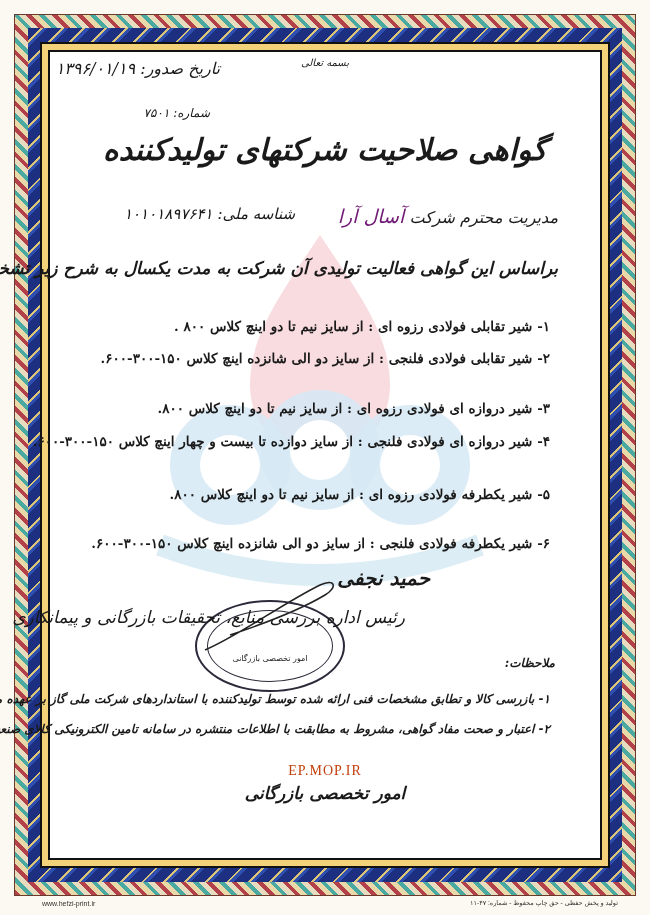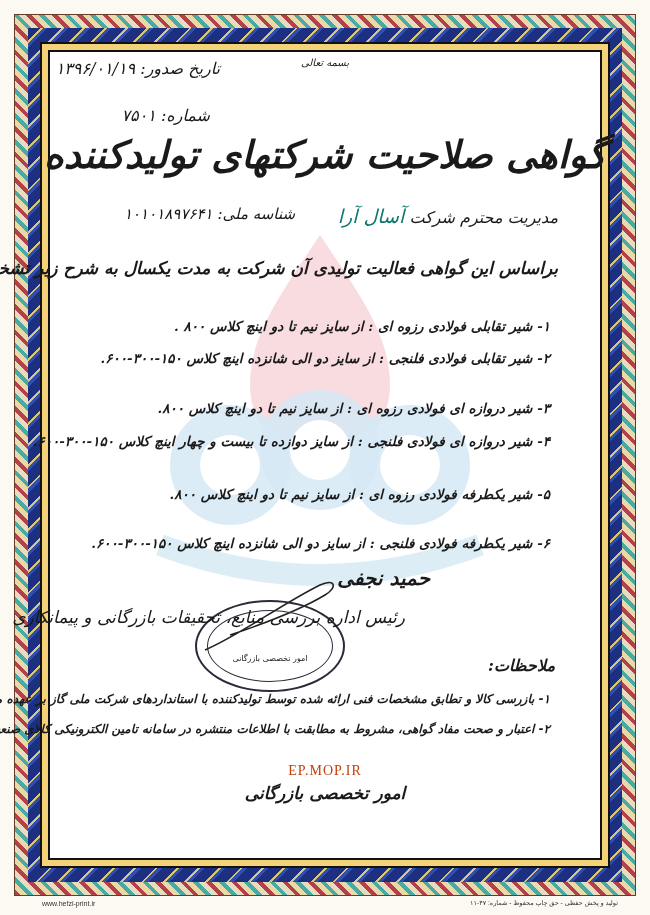--- a/index.html
+++ b/index.html
@@ -36,30 +36,30 @@
       box-sizing: border-box;
     }
     .watermark {
       position: absolute; left: 120px; top: 215px; width: 400px; height: 400px;
       pointer-events: none;
     }
     .rtl { direction: rtl; unicode-bidi: embed; }
     .abs { position: absolute; white-space: nowrap; }
     .bismillah { left: 0; width: 650px; top: 57px; text-align: center; font-size: 10px; font-style: italic; }
     .issue-date { right: 430px; top: 59px; font-size: 16px; font-style: italic; }
-    .number { right: 440px; top: 106px; font-size: 16px; font-style: italic; }
-    .title { left: 0; width: 650px; top: 132px; text-align: center; font-size: 38px; font-weight: bold; font-style: italic; letter-spacing: 0.5px; }
+    .number { right: 440px; top: 106px; font-size: 12px; font-style: italic; }
+    .title { left: 0; width: 650px; top: 132px; text-align: center; font-size: 30px; font-weight: bold; font-style: italic; letter-spacing: 0.5px; }
     .addressee { right: 92px; top: 205px; font-size: 16px; font-style: italic; }
-    .addressee .company { color: #0f766e; font-size: 19px; }
+    .addressee .company { color: #701a75; font-size: 19px; }
     .national-id { right: 355px; top: 205px; font-size: 15px; font-style: italic; }
     .intro { right: 92px; top: 258px; font-size: 17px; font-style: italic; font-weight: bold; }
-    .item { font-size: 13.5px; font-style: italic; font-weight: bold; }
+    .item { font-size: 13.5px; font-weight: bold; }
     .signer-name { left: 0; width: 430px; top: 566px; font-size: 20px; font-style: italic; font-weight: bold; }
     .signer-title { right: 245px; top: 607px; font-size: 17px; font-style: italic; font-weight: normal; }
-    .notes-label { right: 95px; top: 656px; font-size: 16px; font-style: italic; font-weight: bold; }
+    .notes-label { right: 95px; top: 656px; font-size: 12px; font-style: italic; font-weight: bold; }
     .note { font-size: 12px; font-style: italic; font-weight: bold; }
     .website { left: 0; width: 650px; text-align: center; top: 763px; font-family: "Liberation Serif", serif; font-size: 14px; color: #c2410c; letter-spacing: 1px; }
     .dept-name { left: 0; width: 650px; text-align: center; top: 783px; font-size: 17px; font-style: italic; font-weight: bold; }
     .printer-site { left: 42px; top: 900px; font-family: "Liberation Sans", sans-serif; font-size: 7px; color: #333; }
     .printer-info { right: 32px; top: 899px; font-family: "Liberation Sans", sans-serif; font-size: 6.5px; color: #333; }
     .stamp {
       position: absolute; left: 195px; top: 600px; width: 150px; height: 92px;
       border: 2px solid #2a2a3a; border-radius: 50%;
       box-sizing: border-box;
     }

